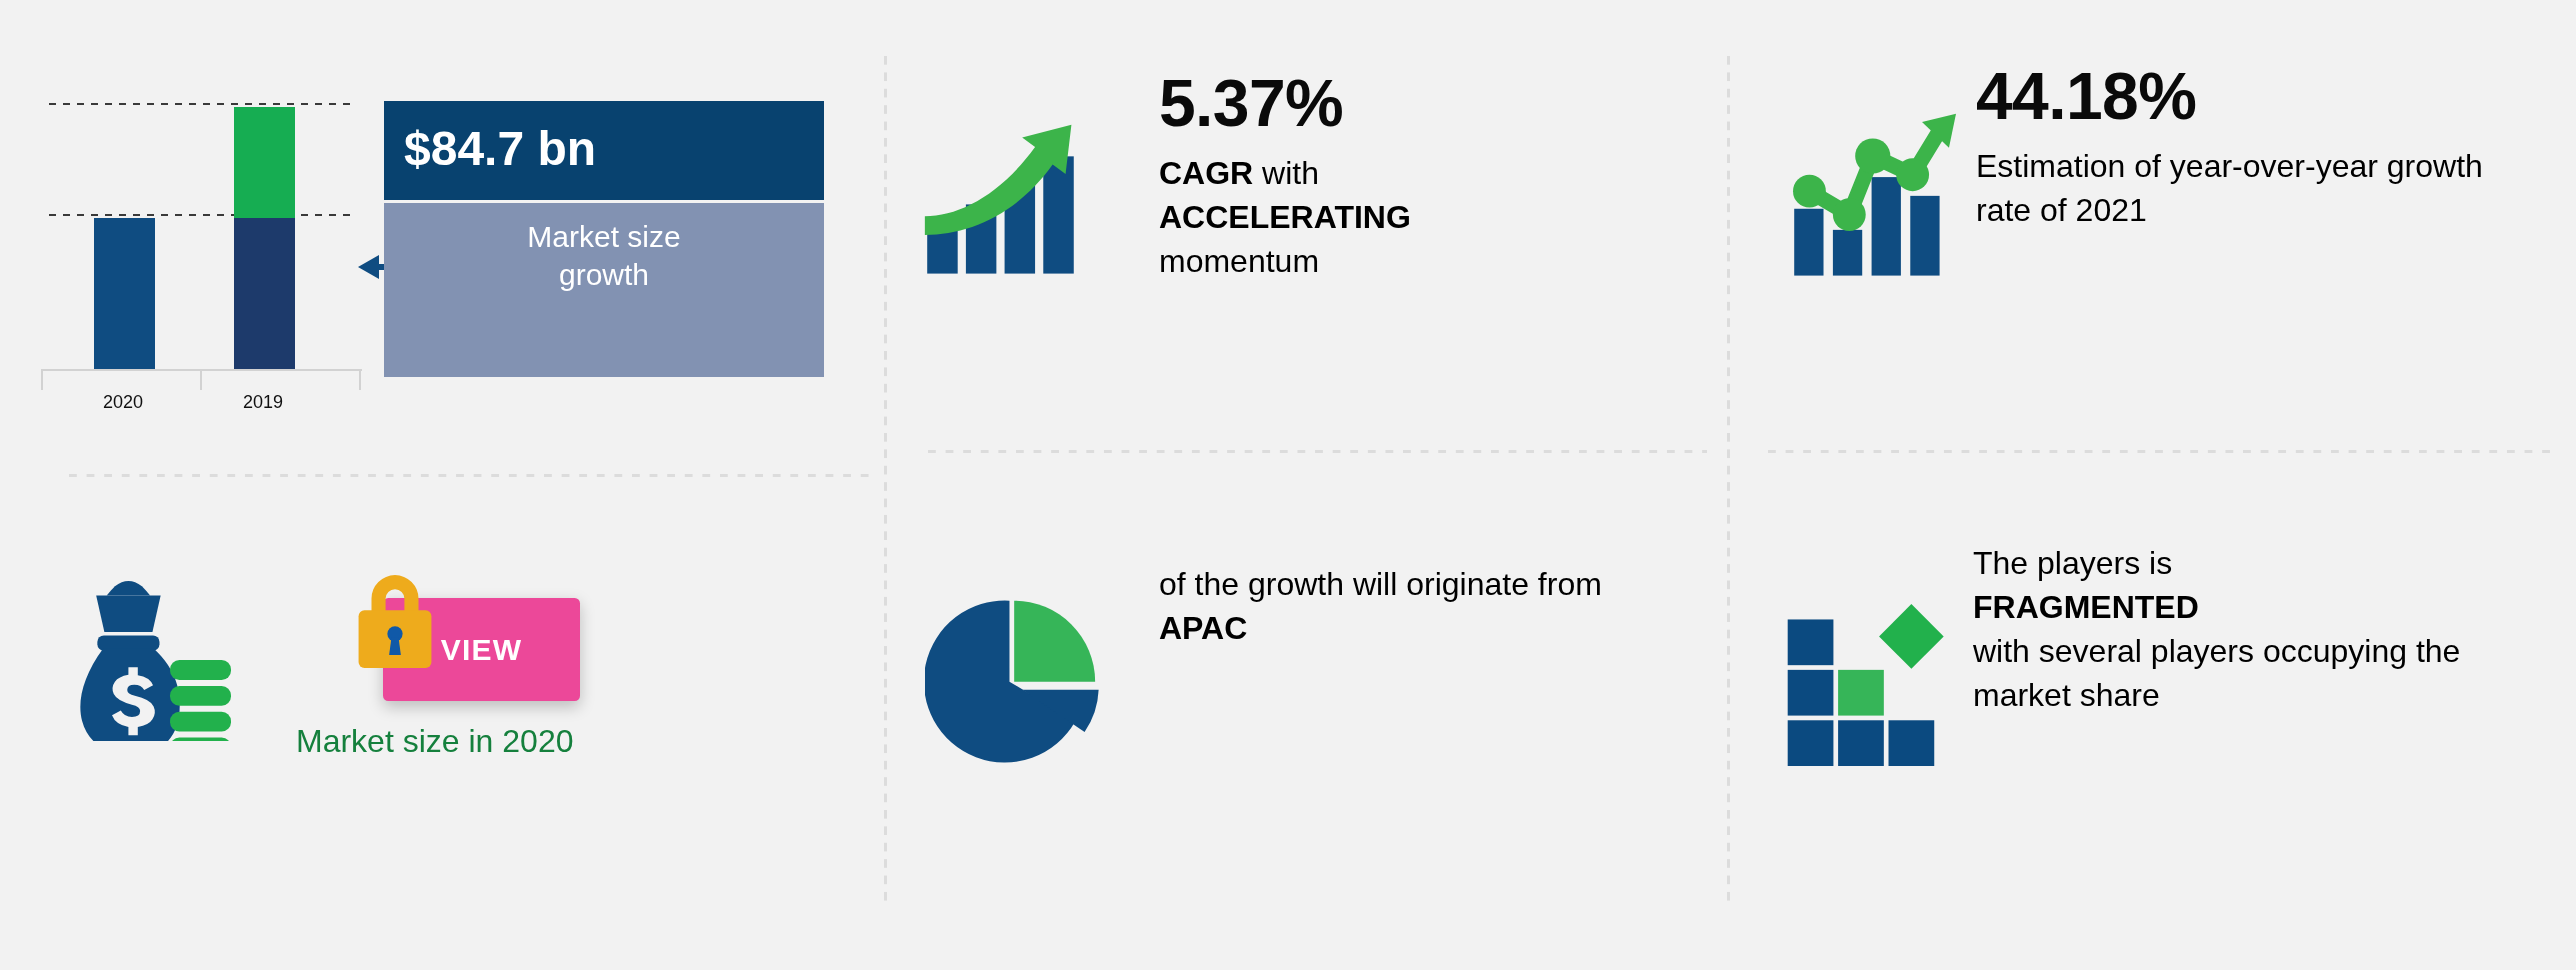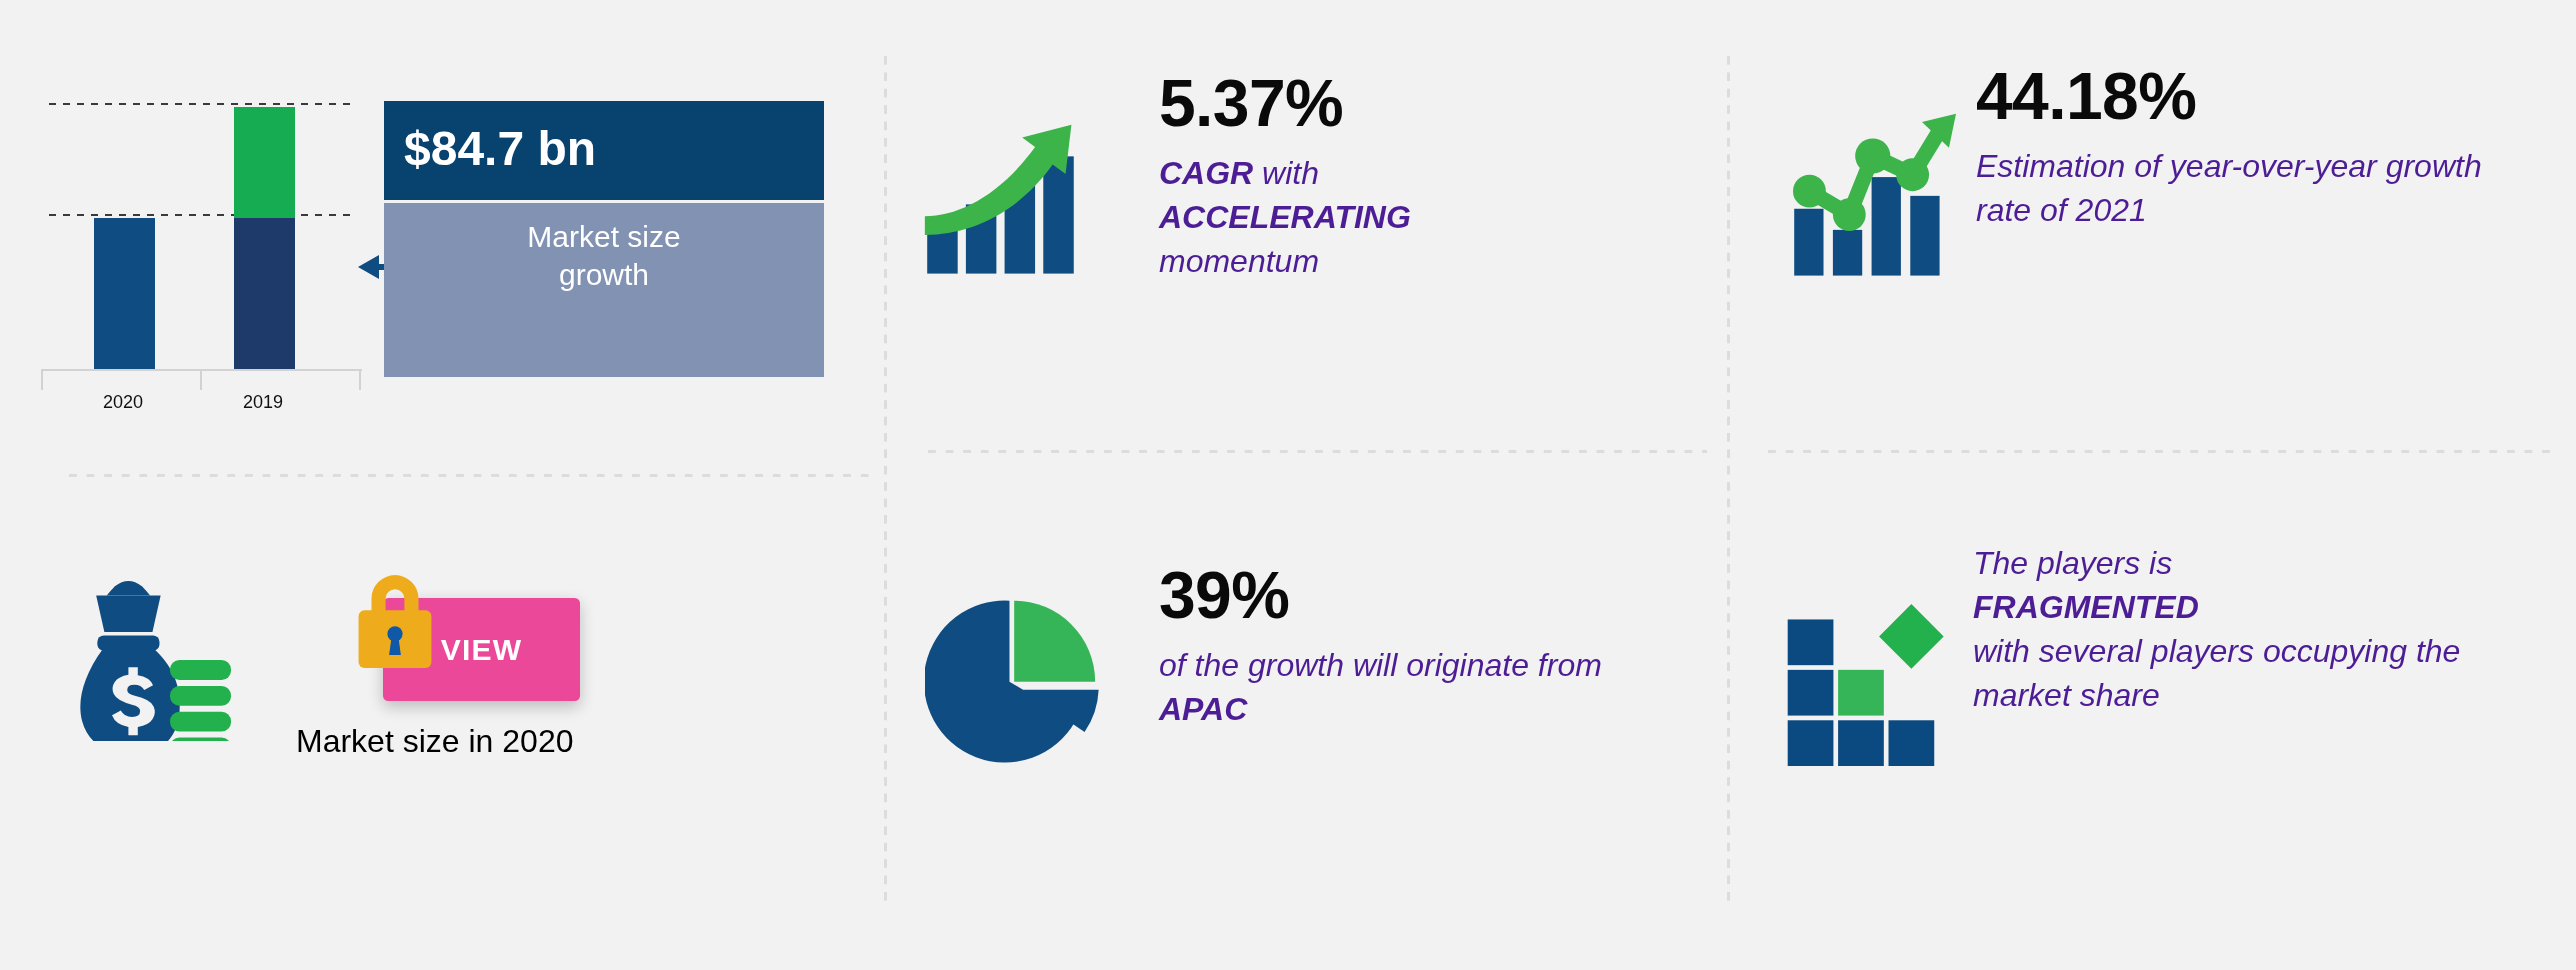--- a/index.html
+++ b/index.html
@@ -209,42 +209,41 @@
     font-size: 30px;
     font-weight: bold;
     letter-spacing: 1.2px;
   }
   .view-caption {
     position: absolute;
     left: 296px; top: 249px;
     width: 527px;
     font-size: 32px;
     font-stretch: condensed;
-    color: #000000;
+    color: #15803d;
   }
 
   
   .stat-icon { position: absolute; }
   .stat-text { position: absolute; }
   .stat-big {
     font-size: 66px;
     font-weight: bold;
     font-stretch: condensed;
     line-height: 1.0;
     color: #0a0a0a;
     letter-spacing: -0.6px;
     margin: 0 0 15px 0;
   }
   .stat-desc {
     font-size: 32px;
     font-stretch: condensed;
     line-height: 1.38;
-    color: #4c1d95;
+    color: #000000;
     margin: 0;
-    font-style: italic;
   }
   .stat-desc b { font-weight: bold; }
 
   #panel-cagr  { left: 884px; top: 0;     width: 843px; height: 450px; }
   #panel-cagr  .stat-icon { left: 35px;  top: 100px; }
   #panel-cagr  .stat-text { left: 275px; top: 70px; width: 527px; }
 
   #panel-yoy   { left: 1727px; top: 0;     width: 849px; height: 450px; }
   #panel-yoy   .stat-icon { left: 59px; top: 102px; }
   #panel-yoy   .stat-text { left: 249px; top: 63px; width: 562px; }
@@ -388,21 +387,20 @@
       <svg width="176" height="176" viewBox="0 0 300 300" aria-hidden="true">
 
         <path d="M144 146 L144 8 A138 138 0 1 0 256 214 L144 146 Z" fill="#0f4c81"></path>
 
         <path d="M152 146 L152 8 A138 138 0 0 1 290 146 L152 146 Z" fill="#36b558"></path>
 
         <path d="M166 160 L296 160 A138 138 0 0 1 272 232 L166 160 Z" fill="#0f4c81"></path>
       </svg>
     </span>
     <div class="stat-text">
-      <div class="stat-big">39%</div>
       <p class="stat-desc">
         <span>of the growth will originate from </span><b>APAC</b>
       </p>
     </div>
   </div>
 
   <div class="panel" id="panel-frag">
     <span class="stat-icon">
       <svg width="170" height="170" viewBox="0 0 290 290" aria-hidden="true">
         <rect x="8" y="40" width="78" height="78" fill="#0b4a80"></rect>

